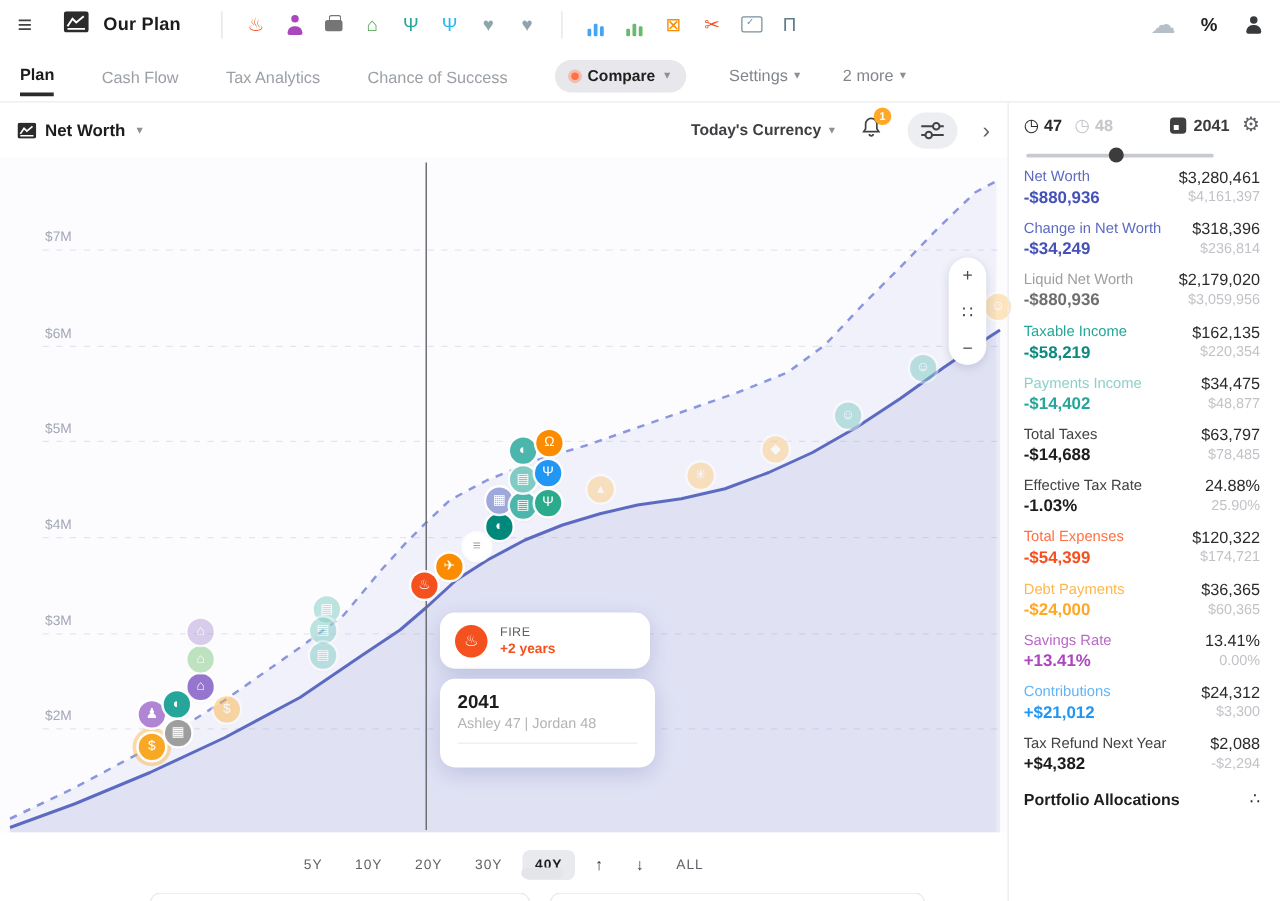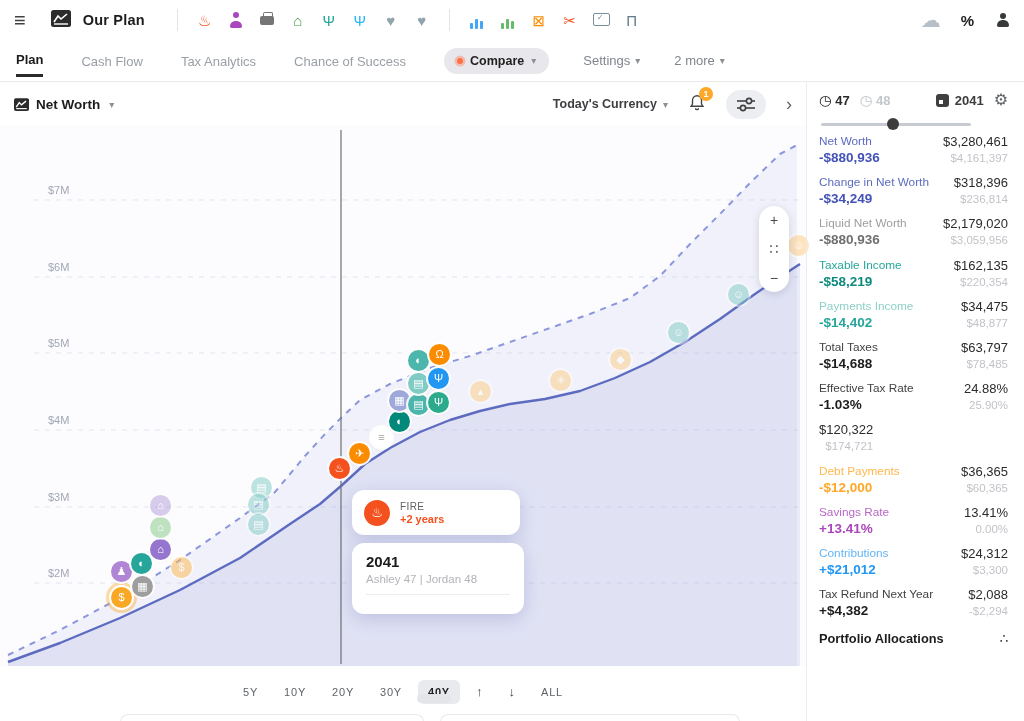--- a/index.html
+++ b/index.html
@@ -67,21 +67,21 @@
   .bell-wrap { position:relative; }
   .badge { position:absolute; top:-6px; right:-7px; min-width:14px; height:14px; border-radius:8px;
     background:#ffa726; color:#fff; font-size:9px; font-weight:bold; display:flex;
     align-items:center; justify-content:center; padding:0 3px; }
   .sliders-pill { background:#eceef1; border-radius:16px; padding:7px 10px; display:flex; align-items:center; }
   .fwd { font-size:18px; color:#5f6368; line-height:1; }
 
   
   .chart-canvas { position:relative; width:806px; height:540px; background:#fcfcfe; }
   .plot { position:absolute; left:0; top:0; }
-  .ytick { position:absolute; left:48px; font-size:11px; color:#a2a7b5; }
+  .ytick { position:absolute; left:36px; font-size:11px; color:#a2a7b5; }
   .ms { position:absolute; width:21px; height:21px; border-radius:50%; display:flex; align-items:center;
     justify-content:center; font-size:11px; line-height:1; color:#fff;
     box-shadow:0 0 0 2px rgba(255,255,255,.9), 0 1px 3px rgba(0,0,0,.15); }
   .ms.faded { opacity:.5; }
   .ms.ring { box-shadow:0 0 0 2px #fff, 0 0 0 5px rgba(249,168,37,.4); }
 
   .zoomctl { position:absolute; left:759px; top:80px; width:30px; height:86px; background:#fff;
     border-radius:15px; box-shadow:0 2px 8px rgba(60,64,90,.18); display:flex; flex-direction:column;
     align-items:center; justify-content:space-between; padding:7px 0; }
   .zoomctl button { font-size:14px; color:#4a4a4a; line-height:1; }
@@ -449,30 +449,34 @@
       <span class="plabel" style="color: rgb(66, 66, 66);">Effective Tax Rate</span>
       <span class="pdelta" style="color: rgb(29, 29, 29);">-1.03%</span>
     </div>
     <div class="pr">
       <span class="pvalue">24.88%</span>
       <span class="psub">25.90%</span>
     </div>
   </div>
 
   <div class="prow">
+    <div class="pl">
+      <span class="plabel" style="color: rgb(255, 112, 67);">Total Expenses</span>
+      <span class="pdelta" style="color: rgb(244, 81, 30);">-$54,399</span>
+    </div>
     <div class="pr">
       <span class="pvalue">$120,322</span>
       <span class="psub">$174,721</span>
     </div>
   </div>
 
   <div class="prow">
     <div class="pl">
       <span class="plabel" style="color: rgb(255, 183, 77);">Debt Payments</span>
-      <span class="pdelta" style="color: rgb(255, 167, 38);">-$12,000</span>
+      <span class="pdelta" style="color: rgb(255, 167, 38);">-$24,000</span>
     </div>
     <div class="pr">
       <span class="pvalue">$36,365</span>
       <span class="psub">$60,365</span>
     </div>
   </div>
 
   <div class="prow">
     <div class="pl">
       <span class="plabel" style="color: rgb(186, 104, 200);">Savings Rate</span>

